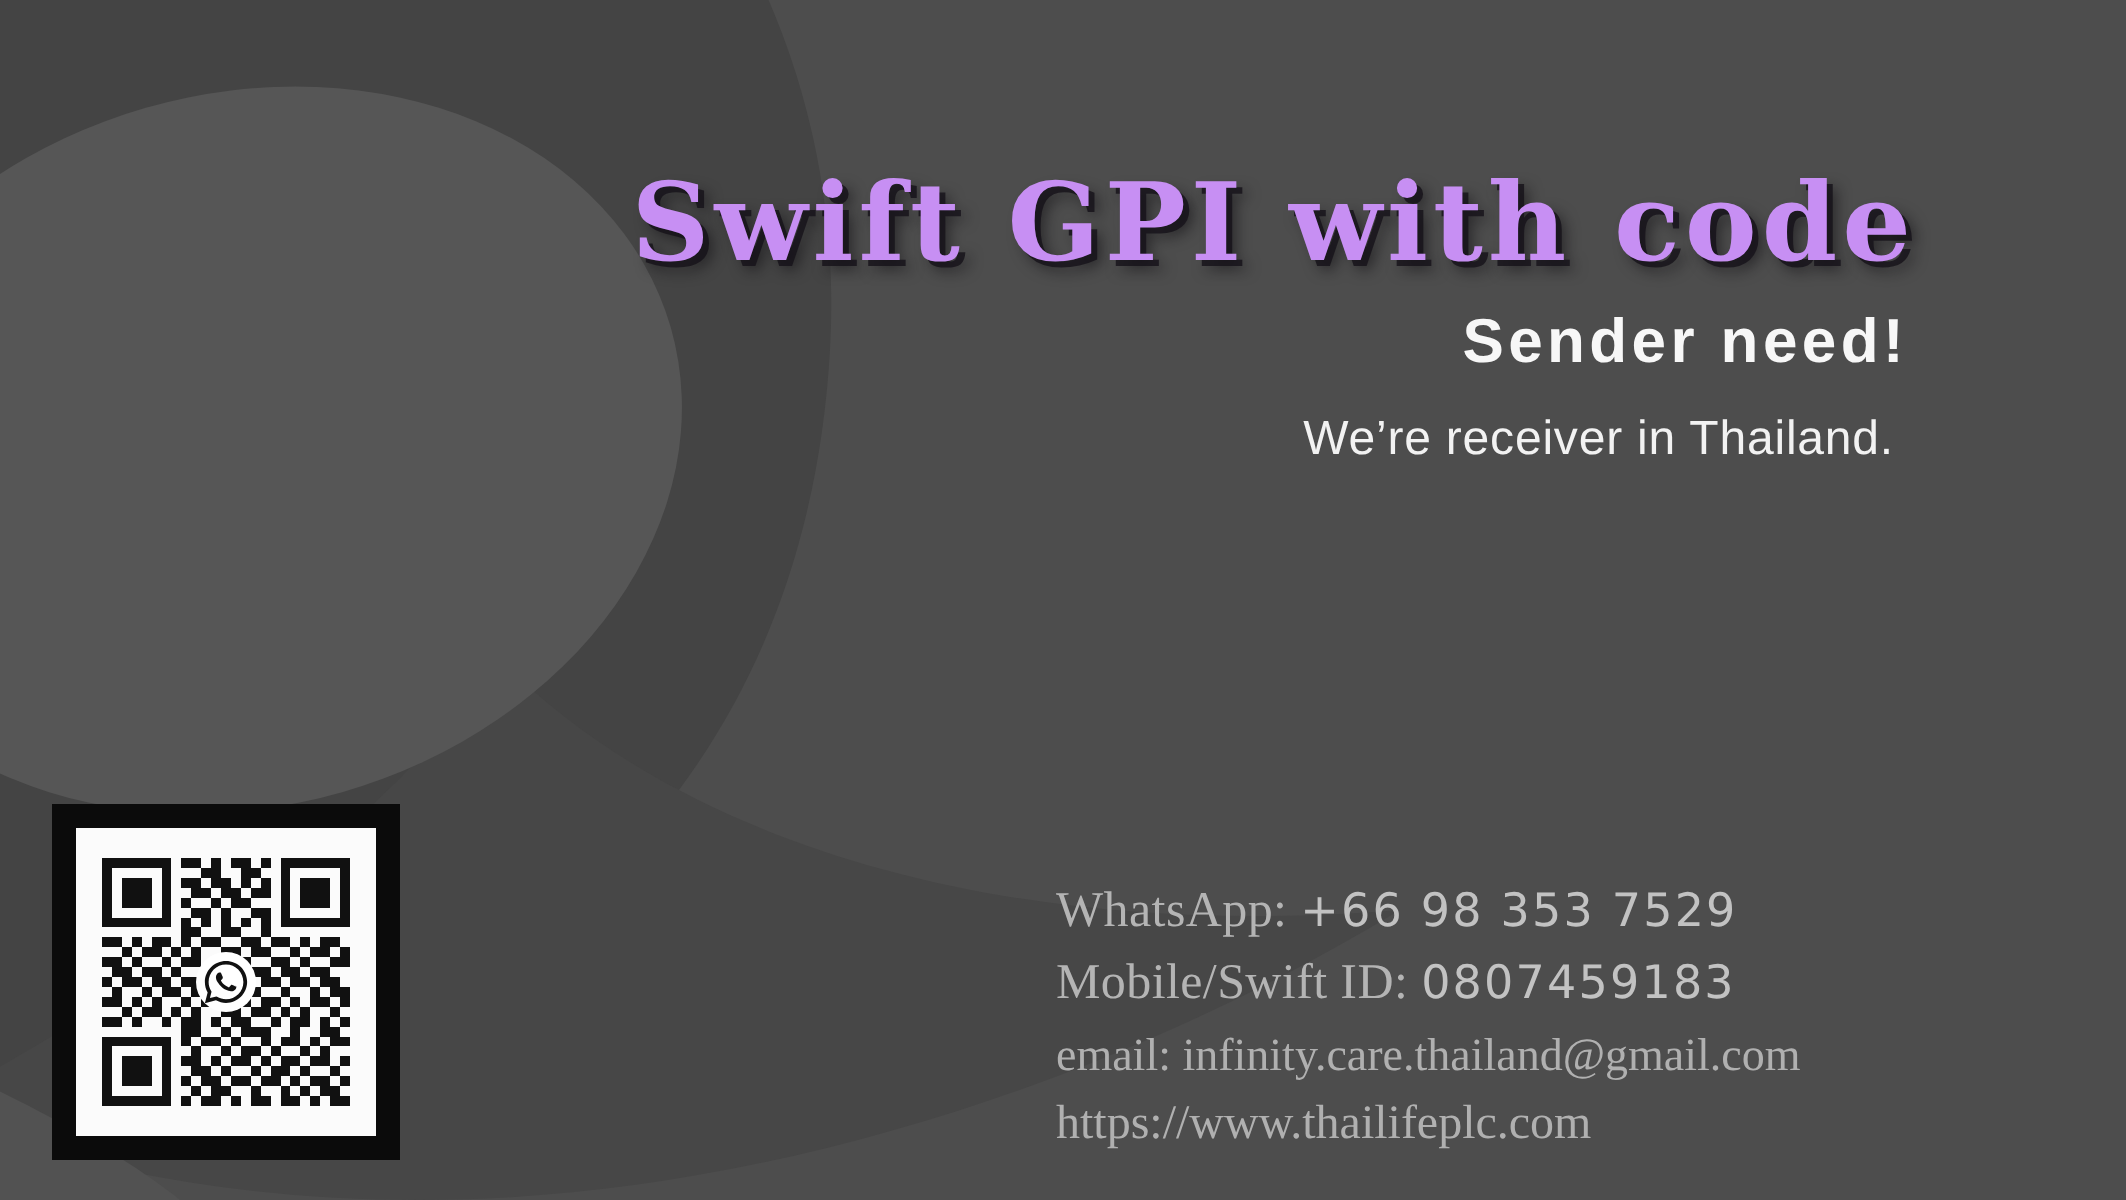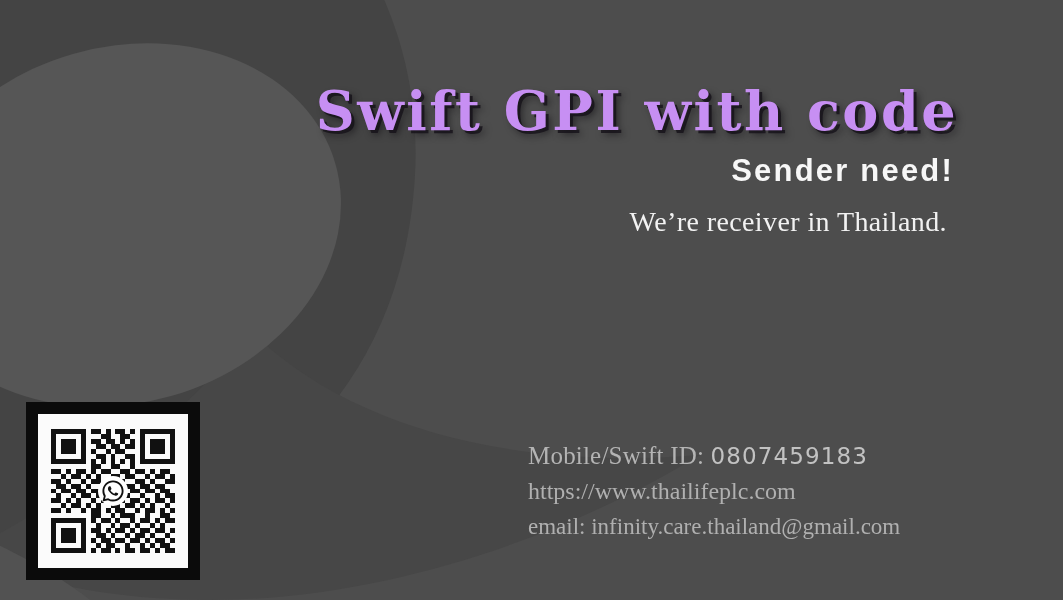--- a/index.html
+++ b/index.html
@@ -61,23 +61,23 @@
     font-size: 31px;
     line-height: 1;
     letter-spacing: 2.2px;
     color: #f7f7f7;
     white-space: nowrap;
   }
 
   .tagline-row { position: absolute; top: 208px; right: 73px; }
   .tagline {
     margin: 0;
-    font-family: Liberation Serif, serif;
+    font-family: Liberation Sans, sans-serif;
     font-weight: 400;
-    font-size: 28px;
+    font-size: 24px;
     line-height: 1;
     letter-spacing: 0.4px;
     color: #f2f2f2;
     white-space: nowrap;
   }
 
   
   .contact-block {
     position: absolute;
     left: 528px;
@@ -180,32 +180,36 @@
     <div class="subtitle-row">
       <h2 class="subtitle">Sender need!</h2>
     </div>
     <div class="tagline-row">
       <p class="tagline">We’re receiver in Thailand.</p>
     </div>
   </div>
 
   <div class="contact-block">
 
+    <div class="contact-line">
+      <span class="lbl">WhatsApp:</span>
+      <span class="val">+66 98 353 7529</span>
+    </div>
 
     <div class="contact-line">
       <span class="lbl">Mobile/Swift ID:</span>
       <span class="val">0807459183</span>
     </div>
 
+    <div class="contact-line email">
+      <span>email: infinity.care.thailand@gmail.com</span>
+    </div>
+
     <div class="contact-line url">
       <span>https://www.thailifeplc.com</span>
-    </div>
-
-    <div class="contact-line email">
-      <span>email: infinity.care.thailand@gmail.com</span>
     </div>
 
   </div>
 
   <div class="qr-frame">
     <div class="qr-inner">
       <div class="qr-svg-wrap">
         <svg id="qr-svg" width="124" height="124" viewBox="0 0 25 25" shape-rendering="crispEdges" aria-hidden="true">
             <rect x="0" y="0" width="25" height="25" fill="#fbfbfb"></rect>
             <path d="M0 0h1v1h-1zM1 0h1v1h-1zM2 0h1v1h-1zM3 0h1v1h-1zM4 0h1v1h-1zM5 0h1v1h-1zM6 0h1v1h-1zM8 0h1v1h-1zM9 0h1v1h-1zM11 0h1v1h-1zM13 0h1v1h-1zM14 0h1v1h-1zM16 0h1v1h-1zM18 0h1v1h-1zM19 0h1v1h-1zM20 0h1v1h-1zM21 0h1v1h-1zM22 0h1v1h-1zM23 0h1v1h-1zM24 0h1v1h-1zM0 1h1v1h-1zM6 1h1v1h-1zM10 1h1v1h-1zM11 1h1v1h-1zM14 1h1v1h-1zM15 1h1v1h-1zM18 1h1v1h-1zM24 1h1v1h-1zM0 2h1v1h-1zM2 2h1v1h-1zM3 2h1v1h-1zM4 2h1v1h-1zM6 2h1v1h-1zM8 2h1v1h-1zM9 2h1v1h-1zM11 2h1v1h-1zM12 2h1v1h-1zM14 2h1v1h-1zM16 2h1v1h-1zM18 2h1v1h-1zM20 2h1v1h-1zM21 2h1v1h-1zM22 2h1v1h-1zM24 2h1v1h-1zM0 3h1v1h-1zM2 3h1v1h-1zM3 3h1v1h-1zM4 3h1v1h-1zM6 3h1v1h-1zM9 3h1v1h-1zM10 3h1v1h-1zM12 3h1v1h-1zM13 3h1v1h-1zM15 3h1v1h-1zM16 3h1v1h-1zM18 3h1v1h-1zM20 3h1v1h-1zM21 3h1v1h-1zM22 3h1v1h-1zM24 3h1v1h-1zM0 4h1v1h-1zM2 4h1v1h-1zM3 4h1v1h-1zM4 4h1v1h-1zM6 4h1v1h-1zM8 4h1v1h-1zM11 4h1v1h-1zM13 4h1v1h-1zM14 4h1v1h-1zM18 4h1v1h-1zM20 4h1v1h-1zM21 4h1v1h-1zM22 4h1v1h-1zM24 4h1v1h-1zM0 5h1v1h-1zM6 5h1v1h-1zM9 5h1v1h-1zM10 5h1v1h-1zM12 5h1v1h-1zM15 5h1v1h-1zM16 5h1v1h-1zM18 5h1v1h-1zM24 5h1v1h-1zM0 6h1v1h-1zM1 6h1v1h-1zM2 6h1v1h-1zM3 6h1v1h-1zM4 6h1v1h-1zM5 6h1v1h-1zM6 6h1v1h-1zM8 6h1v1h-1zM10 6h1v1h-1zM12 6h1v1h-1zM14 6h1v1h-1zM16 6h1v1h-1zM18 6h1v1h-1zM19 6h1v1h-1zM20 6h1v1h-1zM21 6h1v1h-1zM22 6h1v1h-1zM23 6h1v1h-1zM24 6h1v1h-1zM8 7h1v1h-1zM9 7h1v1h-1zM12 7h1v1h-1zM13 7h1v1h-1zM16 7h1v1h-1zM0 8h1v1h-1zM1 8h1v1h-1zM3 8h1v1h-1zM5 8h1v1h-1zM6 8h1v1h-1zM8 8h1v1h-1zM10 8h1v1h-1zM11 8h1v1h-1zM14 8h1v1h-1zM15 8h1v1h-1zM17 8h1v1h-1zM18 8h1v1h-1zM20 8h1v1h-1zM22 8h1v1h-1zM23 8h1v1h-1zM2 9h1v1h-1zM4 9h1v1h-1zM5 9h1v1h-1zM7 9h1v1h-1zM9 9h1v1h-1zM12 9h1v1h-1zM13 9h1v1h-1zM15 9h1v1h-1zM16 9h1v1h-1zM19 9h1v1h-1zM21 9h1v1h-1zM22 9h1v1h-1zM24 9h1v1h-1zM0 10h1v1h-1zM1 10h1v1h-1zM3 10h1v1h-1zM6 10h1v1h-1zM8 10h1v1h-1zM9 10h1v1h-1zM11 10h1v1h-1zM13 10h1v1h-1zM14 10h1v1h-1zM17 10h1v1h-1zM18 10h1v1h-1zM20 10h1v1h-1zM23 10h1v1h-1zM24 10h1v1h-1zM1 11h1v1h-1zM2 11h1v1h-1zM4 11h1v1h-1zM5 11h1v1h-1zM7 11h1v1h-1zM10 11h1v1h-1zM12 11h1v1h-1zM15 11h1v1h-1zM16 11h1v1h-1zM18 11h1v1h-1zM19 11h1v1h-1zM21 11h1v1h-1zM22 11h1v1h-1zM0 12h1v1h-1zM2 12h1v1h-1zM3 12h1v1h-1zM5 12h1v1h-1zM6 12h1v1h-1zM8 12h1v1h-1zM9 12h1v1h-1zM11 12h1v1h-1zM13 12h1v1h-1zM14 12h1v1h-1zM16 12h1v1h-1zM17 12h1v1h-1zM19 12h1v1h-1zM20 12h1v1h-1zM22 12h1v1h-1zM23 12h1v1h-1zM1 13h1v1h-1zM4 13h1v1h-1zM6 13h1v1h-1zM7 13h1v1h-1zM9 13h1v1h-1zM12 13h1v1h-1zM13 13h1v1h-1zM15 13h1v1h-1zM18 13h1v1h-1zM21 13h1v1h-1zM23 13h1v1h-1zM24 13h1v1h-1zM0 14h1v1h-1zM1 14h1v1h-1zM3 14h1v1h-1zM5 14h1v1h-1zM8 14h1v1h-1zM10 14h1v1h-1zM11 14h1v1h-1zM14 14h1v1h-1zM16 14h1v1h-1zM17 14h1v1h-1zM19 14h1v1h-1zM21 14h1v1h-1zM22 14h1v1h-1zM24 14h1v1h-1zM2 15h1v1h-1zM4 15h1v1h-1zM5 15h1v1h-1zM7 15h1v1h-1zM9 15h1v1h-1zM12 15h1v1h-1zM13 15h1v1h-1zM15 15h1v1h-1zM16 15h1v1h-1zM18 15h1v1h-1zM20 15h1v1h-1zM23 15h1v1h-1zM0 16h1v1h-1zM1 16h1v1h-1zM3 16h1v1h-1zM6 16h1v1h-1zM8 16h1v1h-1zM9 16h1v1h-1zM11 16h1v1h-1zM13 16h1v1h-1zM14 16h1v1h-1zM17 16h1v1h-1zM19 16h1v1h-1zM20 16h1v1h-1zM22 16h1v1h-1zM24 16h1v1h-1zM8 17h1v1h-1zM9 17h1v1h-1zM12 17h1v1h-1zM14 17h1v1h-1zM15 17h1v1h-1zM16 17h1v1h-1zM19 17h1v1h-1zM22 17h1v1h-1zM23 17h1v1h-1zM0 18h1v1h-1zM1 18h1v1h-1zM2 18h1v1h-1zM3 18h1v1h-1zM4 18h1v1h-1zM5 18h1v1h-1zM6 18h1v1h-1zM8 18h1v1h-1zM10 18h1v1h-1zM11 18h1v1h-1zM13 18h1v1h-1zM16 18h1v1h-1zM18 18h1v1h-1zM19 18h1v1h-1zM21 18h1v1h-1zM23 18h1v1h-1zM24 18h1v1h-1zM0 19h1v1h-1zM6 19h1v1h-1zM9 19h1v1h-1zM12 19h1v1h-1zM14 19h1v1h-1zM15 19h1v1h-1zM17 19h1v1h-1zM20 19h1v1h-1zM22 19h1v1h-1zM0 20h1v1h-1zM2 20h1v1h-1zM3 20h1v1h-1zM4 20h1v1h-1zM6 20h1v1h-1zM8 20h1v1h-1zM9 20h1v1h-1zM11 20h1v1h-1zM13 20h1v1h-1zM14 20h1v1h-1zM16 20h1v1h-1zM18 20h1v1h-1zM19 20h1v1h-1zM21 20h1v1h-1zM22 20h1v1h-1zM24 20h1v1h-1zM0 21h1v1h-1zM2 21h1v1h-1zM3 21h1v1h-1zM4 21h1v1h-1zM6 21h1v1h-1zM9 21h1v1h-1zM10 21h1v1h-1zM12 21h1v1h-1zM15 21h1v1h-1zM17 21h1v1h-1zM18 21h1v1h-1zM20 21h1v1h-1zM23 21h1v1h-1zM0 22h1v1h-1zM2 22h1v1h-1zM3 22h1v1h-1zM4 22h1v1h-1zM6 22h1v1h-1zM8 22h1v1h-1zM10 22h1v1h-1zM11 22h1v1h-1zM13 22h1v1h-1zM14 22h1v1h-1zM16 22h1v1h-1zM17 22h1v1h-1zM19 22h1v1h-1zM21 22h1v1h-1zM22 22h1v1h-1zM24 22h1v1h-1zM0 23h1v1h-1zM6 23h1v1h-1zM9 23h1v1h-1zM11 23h1v1h-1zM12 23h1v1h-1zM15 23h1v1h-1zM18 23h1v1h-1zM20 23h1v1h-1zM22 23h1v1h-1zM23 23h1v1h-1zM0 24h1v1h-1zM1 24h1v1h-1zM2 24h1v1h-1zM3 24h1v1h-1zM4 24h1v1h-1zM5 24h1v1h-1zM6 24h1v1h-1zM8 24h1v1h-1zM10 24h1v1h-1zM11 24h1v1h-1zM13 24h1v1h-1zM15 24h1v1h-1zM16 24h1v1h-1zM18 24h1v1h-1zM19 24h1v1h-1zM21 24h1v1h-1zM23 24h1v1h-1zM24 24h1v1h-1z" fill="#111111"></path>

